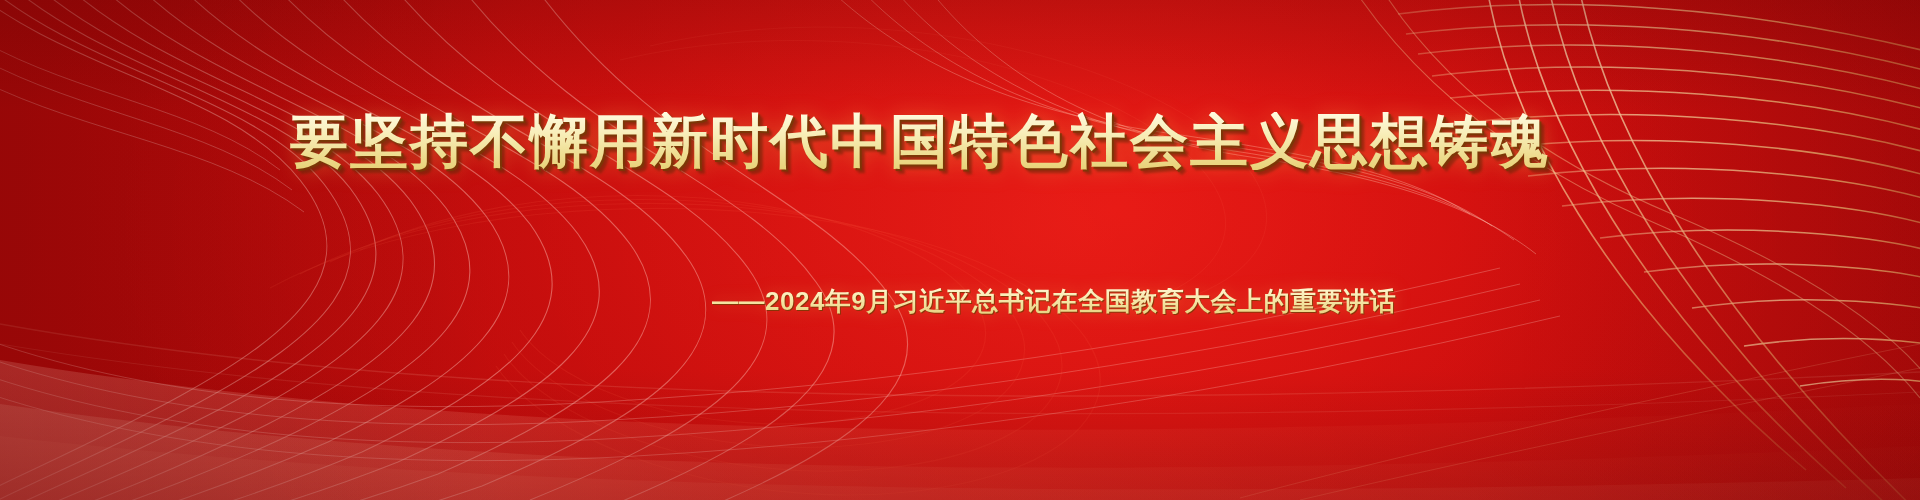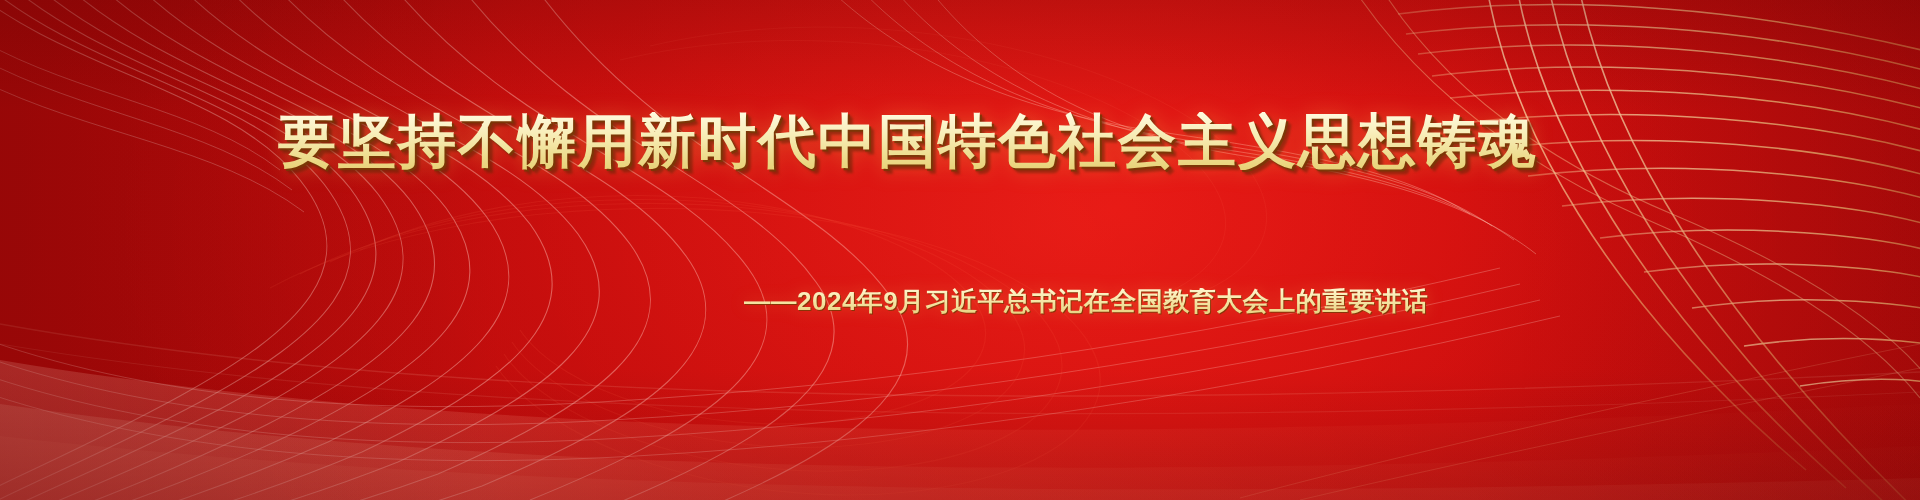--- a/index.html
+++ b/index.html
@@ -31,21 +31,21 @@
     background:
       radial-gradient(ellipse 1400px 900px at 55% 45%, rgba(255,60,40,0.28) 0%, rgba(255,40,30,0.10) 38%, rgba(0,0,0,0) 68%),
       linear-gradient(180deg, rgba(110,4,4,0.30) 0%, rgba(0,0,0,0) 22%, rgba(0,0,0,0) 74%, rgba(120,6,6,0.34) 100%),
       linear-gradient(90deg, rgba(125,6,6,0.38) 0%, rgba(0,0,0,0) 26%, rgba(0,0,0,0) 76%, rgba(120,6,6,0.30) 100%);
     pointer-events: none;
   }
 
   
   .content {
     position: absolute;
-    left: 0; top: 0;
+    left: 12px; top: 0;
     width: 1564px;
     height: 500px;
     padding-left: 29px;
   }
 
   .quote-line {
     position: absolute;
     font-family: "Liberation Sans", "DejaVu Sans", sans-serif;
     font-weight: bold;
     font-size: 58px;
@@ -77,21 +77,20 @@
     letter-spacing: 0.5px;
     white-space: nowrap;
     color: #f5e6a6;
     background: linear-gradient(180deg, #fff6cf 0%, #f5e6a6 50%, #e9d281 100%);
     -webkit-background-clip: text;
     background-clip: text;
     -webkit-text-fill-color: transparent;
     filter:
       drop-shadow(1.5px 1.5px 0px rgba(120,58,6,0.85))
       drop-shadow(0 0 8px rgba(255,190,80,0.25));
-    margin-left: 44px;
   }
 </style>
 </head>
 <body>
 
 <div id="banner">
 
   <div class="bg-layer">
     <svg viewBox="0 0 1920 500" preserveAspectRatio="none" aria-hidden="true">
       <defs>

